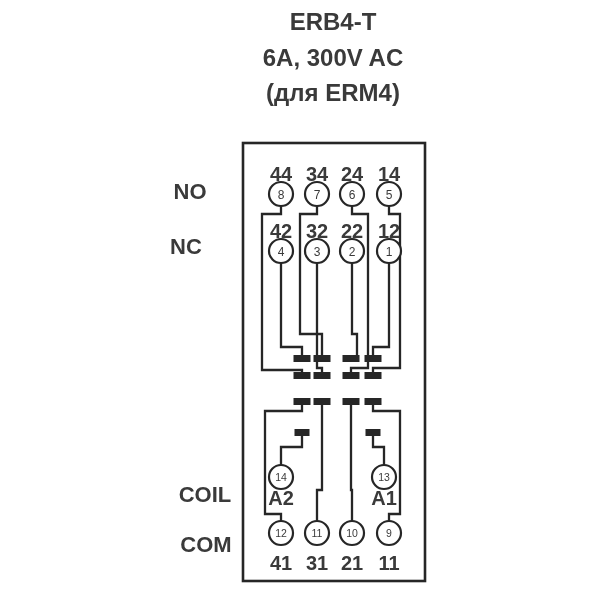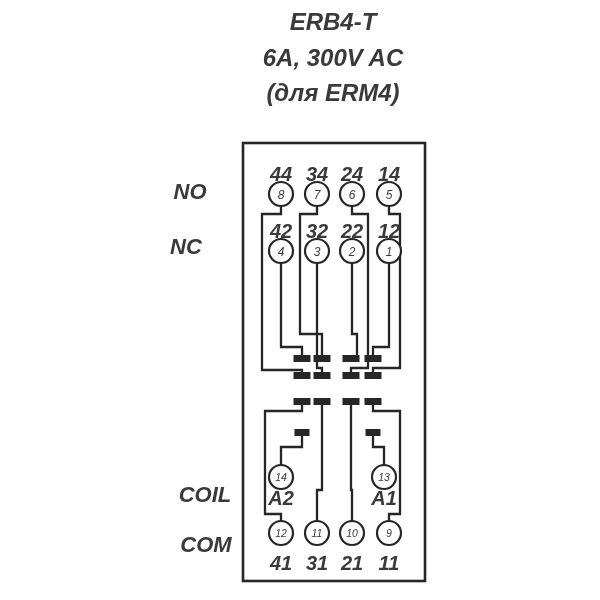--- a/index.html
+++ b/index.html
@@ -1,18 +1,18 @@
 <!DOCTYPE html>
 <html style="--line: #262626; --text: #3a3a3a; --bg: #ffffff;"><head>
 <meta charset="utf-8">
 <style>
   :root { --line:#262626; --text:#3a3a3a; --bg:#ffffff; }
   html,body { margin:0; padding:0; background:var(--bg); }
   .stage { position:relative; width:600px; height:600px; background:var(--bg);
-           font-family:"Liberation Sans","DejaVu Sans",sans-serif;font-style:italic; }
+           font-family:"Liberation Sans","DejaVu Sans",sans-serif; }
   svg text { fill:var(--text); font-family:"Liberation Sans","DejaVu Sans",sans-serif; }
   .title-line { font-size:24px; font-weight:600; text-anchor:middle; }
   .side-label { font-size:22px; font-weight:600; text-anchor:middle; }
   .term-label { font-size:20px; font-weight:600; text-anchor:middle; }
   .pin-num  { font-size:12px; font-weight:400; text-anchor:middle; }
   .pin-num2 { font-size:10.5px; font-weight:400; text-anchor:middle; }
   .wire { fill:none; stroke:var(--line); stroke-width:2.3; }
   .outline { fill:none; stroke:var(--line); stroke-width:2.6; }
   .tcirc { fill:var(--bg); stroke:var(--line); stroke-width:2.2; }
   .pad { fill:var(--line); stroke:none; }

